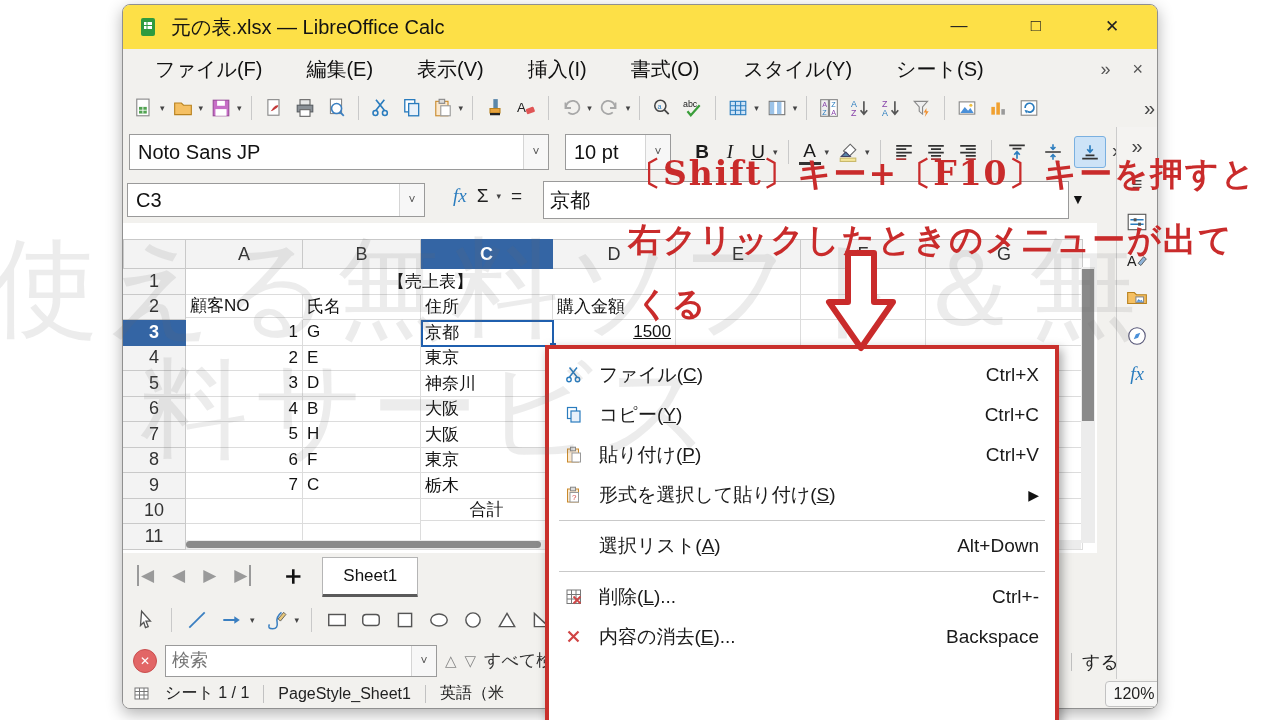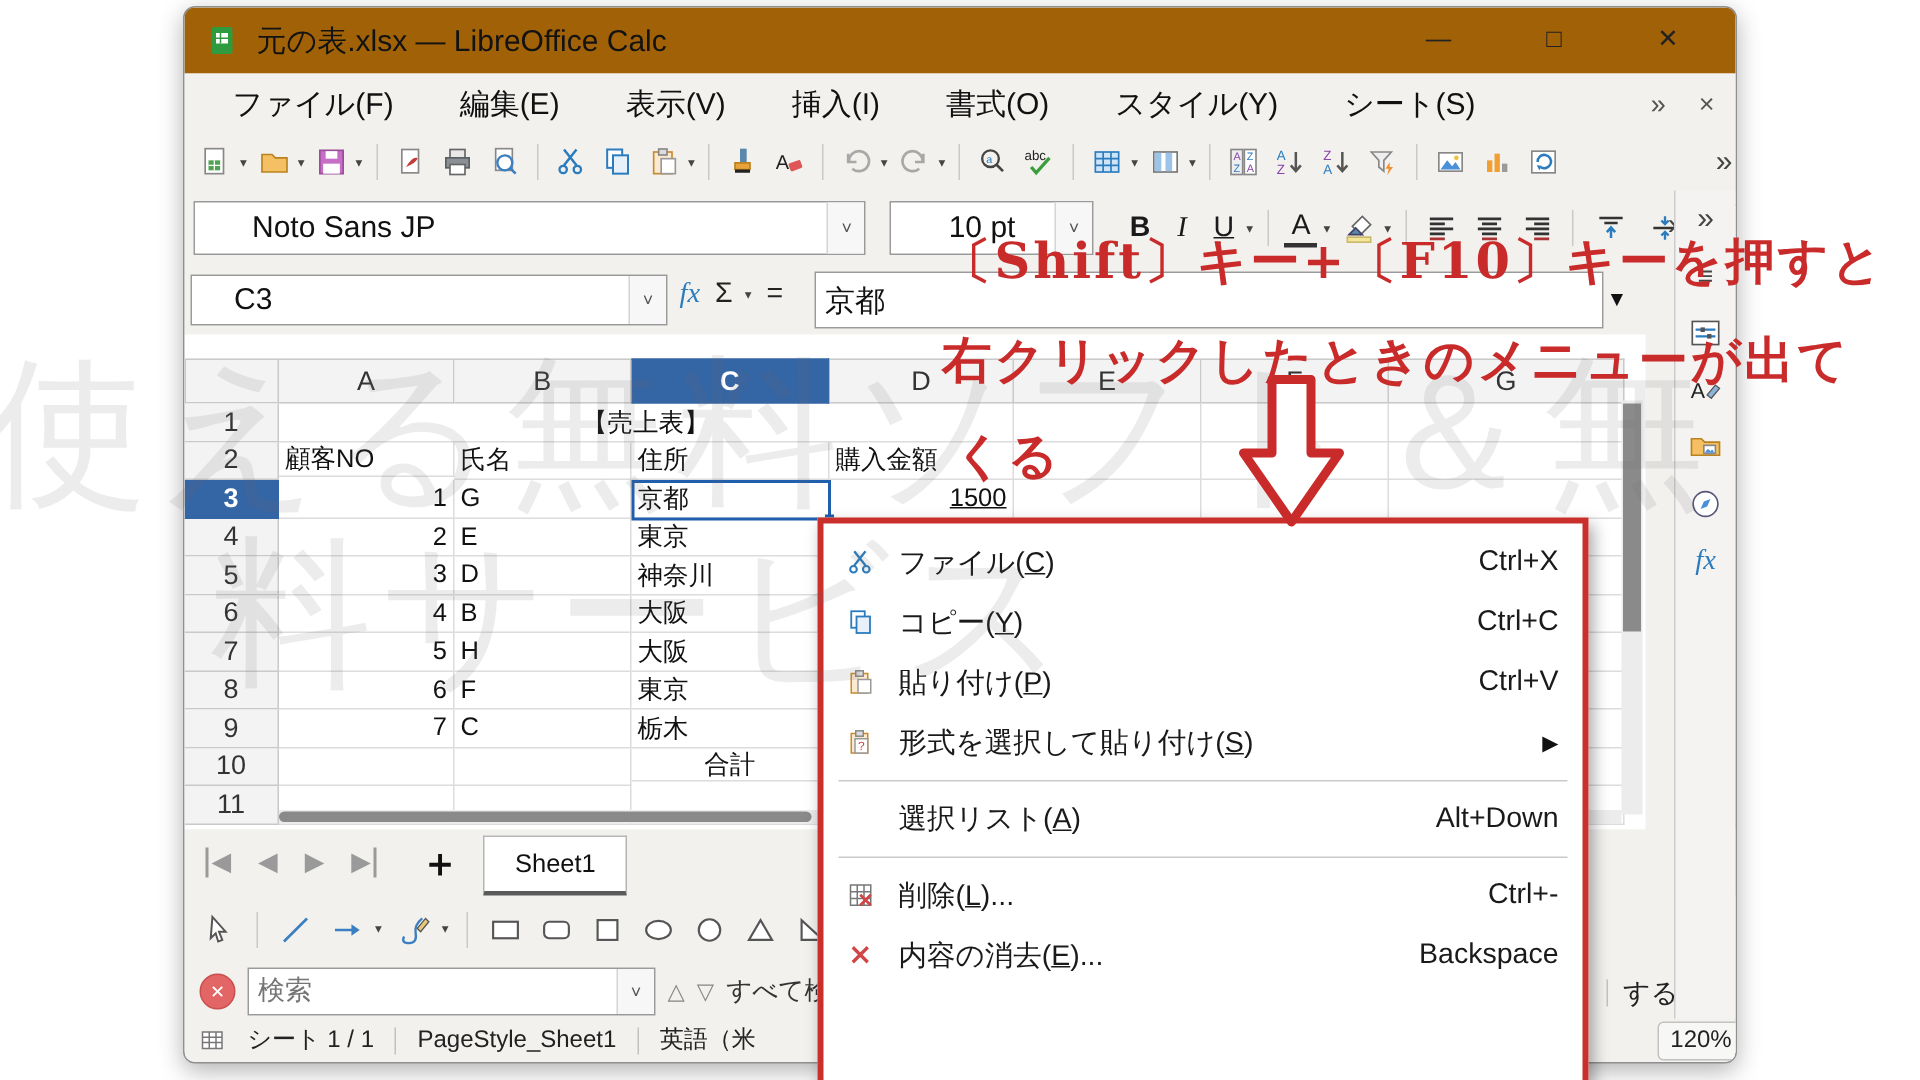--- a/index.html
+++ b/index.html
@@ -1,48 +1,48 @@
 <!DOCTYPE html>
 <html><head>
 <meta charset="utf-8">
 <style>
   html,body{margin:0;padding:0;background:#fff;}
   #stage{position:relative;width:1280px;height:720px;overflow:hidden;background:#fff;
          font-family:"Liberation Sans","DejaVu Sans",sans-serif;-webkit-user-select:none;}
   
   #win{position:absolute;left:122px;top:4px;width:1034px;height:703px;background:#f2f1ee;
        border:1px solid #909090;border-radius:8px;box-shadow:0 5px 16px rgba(0,0,0,.30);overflow:hidden;}
-  #titlebar{position:absolute;left:0;top:0;width:100%;height:44px;background:#a16207;display:flex;align-items:center;}
+  #titlebar{position:absolute;left:0;top:0;width:100%;height:44px;background:#fde047;display:flex;align-items:center;}
   #title-text{font-size:20px;color:#131313;margin-left:10px;}
   .wc{position:absolute;top:0;width:46px;height:42px;display:flex;align-items:center;justify-content:center;
       font-size:17px;color:#222;}
   #menubar{position:absolute;left:0;top:44px;width:100%;height:40px;display:flex;align-items:center;
            gap:44px;padding-left:32px;font-size:20px;color:#111;background:#f2f1ee;}
   .mb-item{cursor:default;}
   #mb-right{position:absolute;right:14px;top:44px;height:40px;display:flex;align-items:center;gap:22px;
             font-size:18px;color:#555;}
   
   .tbar{position:absolute;left:0;width:100%;display:flex;align-items:center;background:#f2f1ee;}
   #tb-std{top:84px;height:38px;gap:5px;padding-left:8px;}
   .tbi{width:26px;height:26px;display:flex;align-items:center;justify-content:center;flex:0 0 auto;}
   .car{font-size:9px;color:#444;margin-left:-2px;}
   .tb-sep{width:1px;height:24px;background:#c9c9c9;margin:0 4px;flex:0 0 auto;}
   .ov{font-size:20px;color:#444;}
   #tb-fmt{top:122px;height:50px;gap:6px;padding-left:6px;}
-  .combo{height:34px;background:#fff;border:1px solid #9a9a9a;display:flex;align-items:center;padding-left:30px;}
+  .combo{height:34px;background:#fff;border:1px solid #9a9a9a;display:flex;align-items:center;}
   .combo-text{flex:1;padding-left:8px;font-size:20px;color:#111;white-space:nowrap;overflow:hidden;}
   .combo-arr{width:24px;height:100%;display:flex;align-items:center;justify-content:center;
              font-size:12px;color:#555;border-left:1px solid #d5d5d5;background:#f7f7f7;}
   .fmt-btn{font-size:19px;color:#1a1a1a;width:22px;text-align:center;}
   .vbox{width:30px;height:30px;display:flex;align-items:center;justify-content:center;border-radius:3px;}
   .vbox.sel{background:#cde3f7;border:1px solid #7ab0e0;}
   
   #formula{position:absolute;left:0;top:172px;width:100%;height:46px;background:#f2f1ee;display:flex;align-items:center;}
   #namebox{position:absolute;left:4px;top:6px;width:296px;height:32px;background:#fff;border:1px solid #9a9a9a;
-           display:flex;align-items:center;padding-left:20px;}
+           display:flex;align-items:center;}
   #fx-grp{position:absolute;left:330px;top:8px;display:flex;align-items:center;gap:10px;font-size:19px;color:#222;}
   #fml-input{position:absolute;left:420px;top:4px;width:518px;height:36px;background:#fff;border:1px solid #9a9a9a;
              display:flex;align-items:center;padding-left:6px;font-size:20px;color:#111;}
   #fml-expand{position:absolute;left:948px;top:14px;font-size:14px;color:#111;}
   
   #sheet{position:absolute;left:0;top:218px;width:974px;height:330px;background:#fff;overflow:hidden;}
   .colhead,.rowhead,#corner{position:absolute;background:#f3f3f3;border:1px solid #c9c9c9;border-left:none;
         box-sizing:border-box;display:flex;align-items:center;justify-content:center;font-size:18px;color:#333;}
   #corner{border-left:1px solid #c9c9c9;}
   .colhead.sel,.rowhead.sel{background:#3465a4;color:#fff;font-weight:bold;border-color:#3465a4;}

